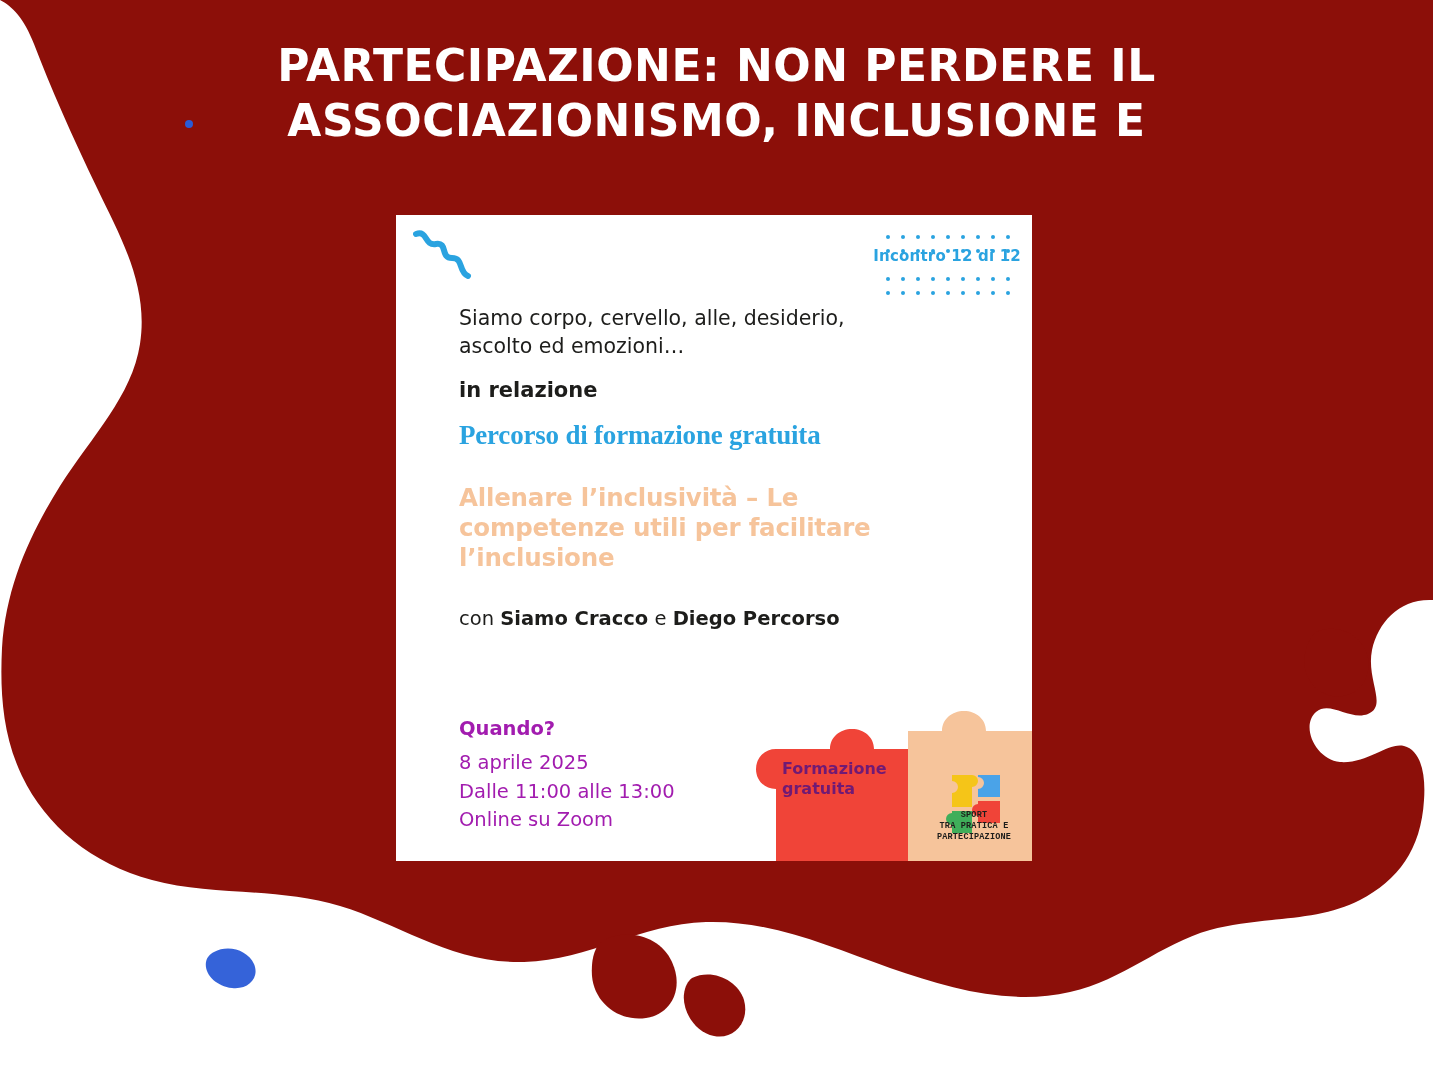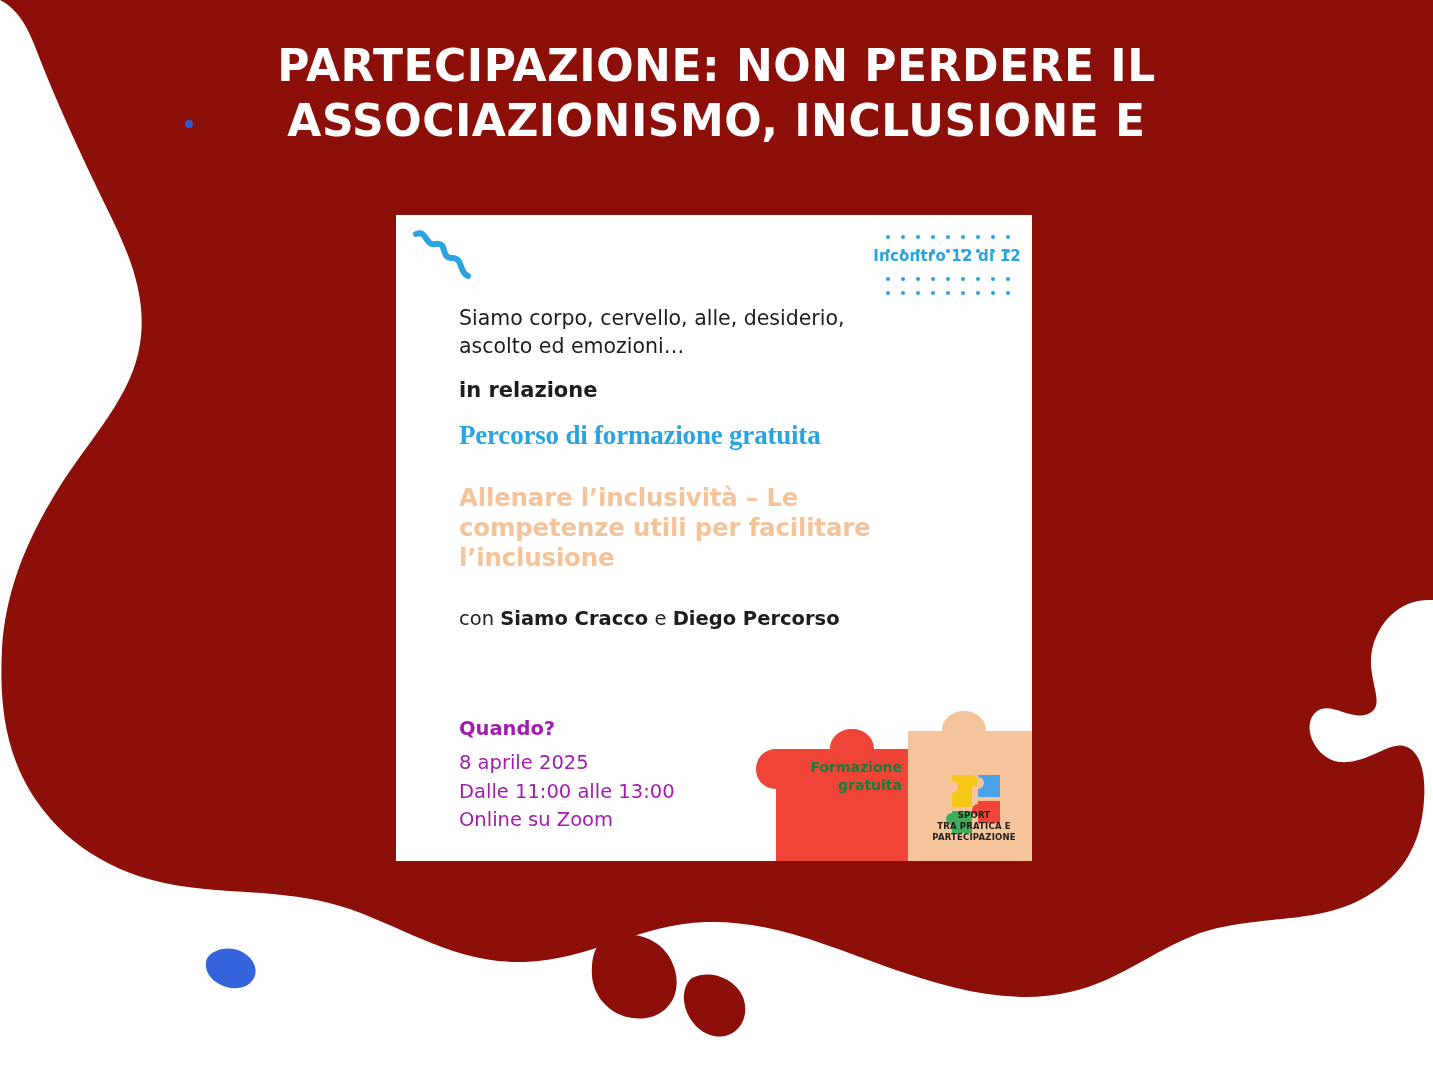--- a/index.html
+++ b/index.html
@@ -166,43 +166,43 @@
     right: 0;
     bottom: 0;
     width: 276px;
     height: 160px;
   }
   .puzzle-text {
     position: absolute;
     left: 26px;
     top: 58px;
     width: 120px;
-    text-align: right;
-    font-family: "DejaVu Sans", sans-serif;
-    font-weight: bold;
-    font-size: 14px;
+    text-align: left;
+    font-family: "DejaVu Sans", sans-serif;
+    font-weight: bold;
+    font-size: 16px;
     line-height: 1.25;
-    color: #15803d;
+    color: #701a75;
     z-index: 3;
   }
   .brand-text {
     position: absolute;
     left: 168px;
     bottom: 18px;
     width: 100px;
     text-align: center;
     font-family: "DejaVu Sans", sans-serif;
     font-weight: bold;
     font-size: 8.5px;
     line-height: 1.3;
     color: #1d1d1b;
     letter-spacing: 0.2px;
     z-index: 3;
   }
-  .brand-text span { display: block; }
+  .brand-text span { display: block; font-family: Liberation Mono, monospace; }
 </style>
 </head>
 <body>
 
 <svg id="blob-layer" viewBox="0 0 1433 1077" preserveAspectRatio="none" xmlns="http://www.w3.org/2000/svg">
   <rect x="0" y="0" width="1433" height="1077" fill="#ffffff"></rect>
   <path fill="#8c0f09" d="
     M0,0 L1433,0 L1433,600
     C1400,598 1378,622 1372,650
     C1366,680 1388,706 1368,714

